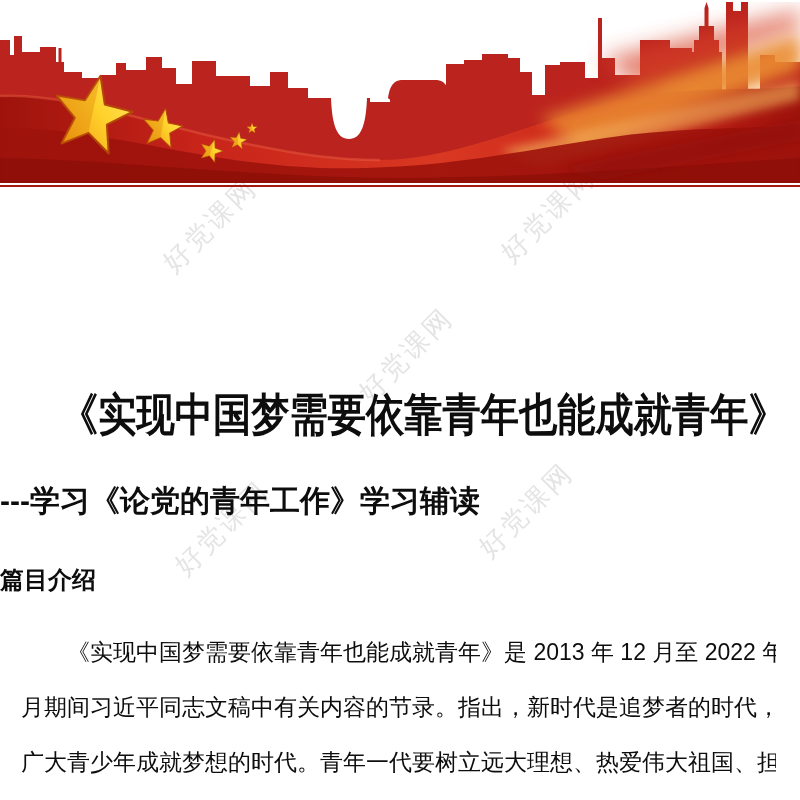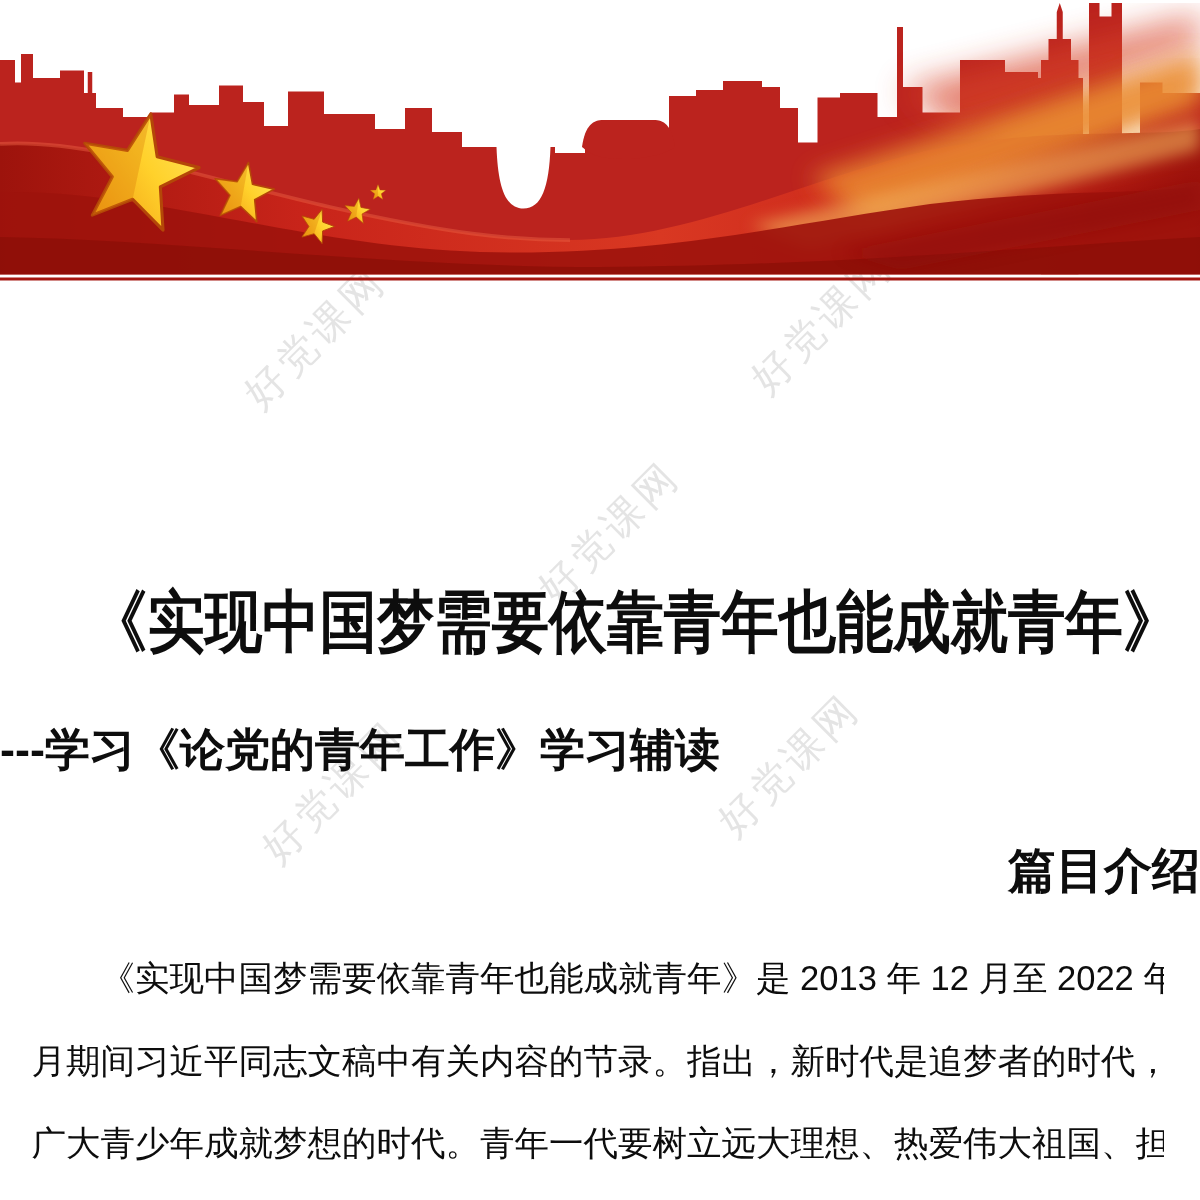--- a/index.html
+++ b/index.html
@@ -31,22 +31,22 @@
     position:absolute;top:389px;left:0;width:800px;text-align:center;
     font-size:45px;line-height:52px;font-weight:700;
     transform:scaleX(.85);transform-origin:center;
     white-space:nowrap;
   }
   .doc-subtitle{
     position:absolute;top:483px;left:0;width:800px;text-align:left;
     font-size:30px;line-height:36px;font-weight:700;white-space:nowrap;
   }
   .doc-section{
-    position:absolute;top:566px;left:0;width:800px;text-align:right;
-    font-size:32px;line-height:28px;font-weight:700;
+    position:absolute;top:566px;left:0;width:800px;text-align:left;
+    font-size:24px;line-height:28px;font-weight:700;
   }
   .doc-body{
     position:absolute;top:625px;left:21px;right:24px;
     font-size:23px;font-weight:400;
   }
   .doc-line{
     height:55px;line-height:55px;white-space:nowrap;
     text-align:justify;text-align-last:justify;overflow:hidden;
   }
   .doc-line.indent{text-indent:2em;}

